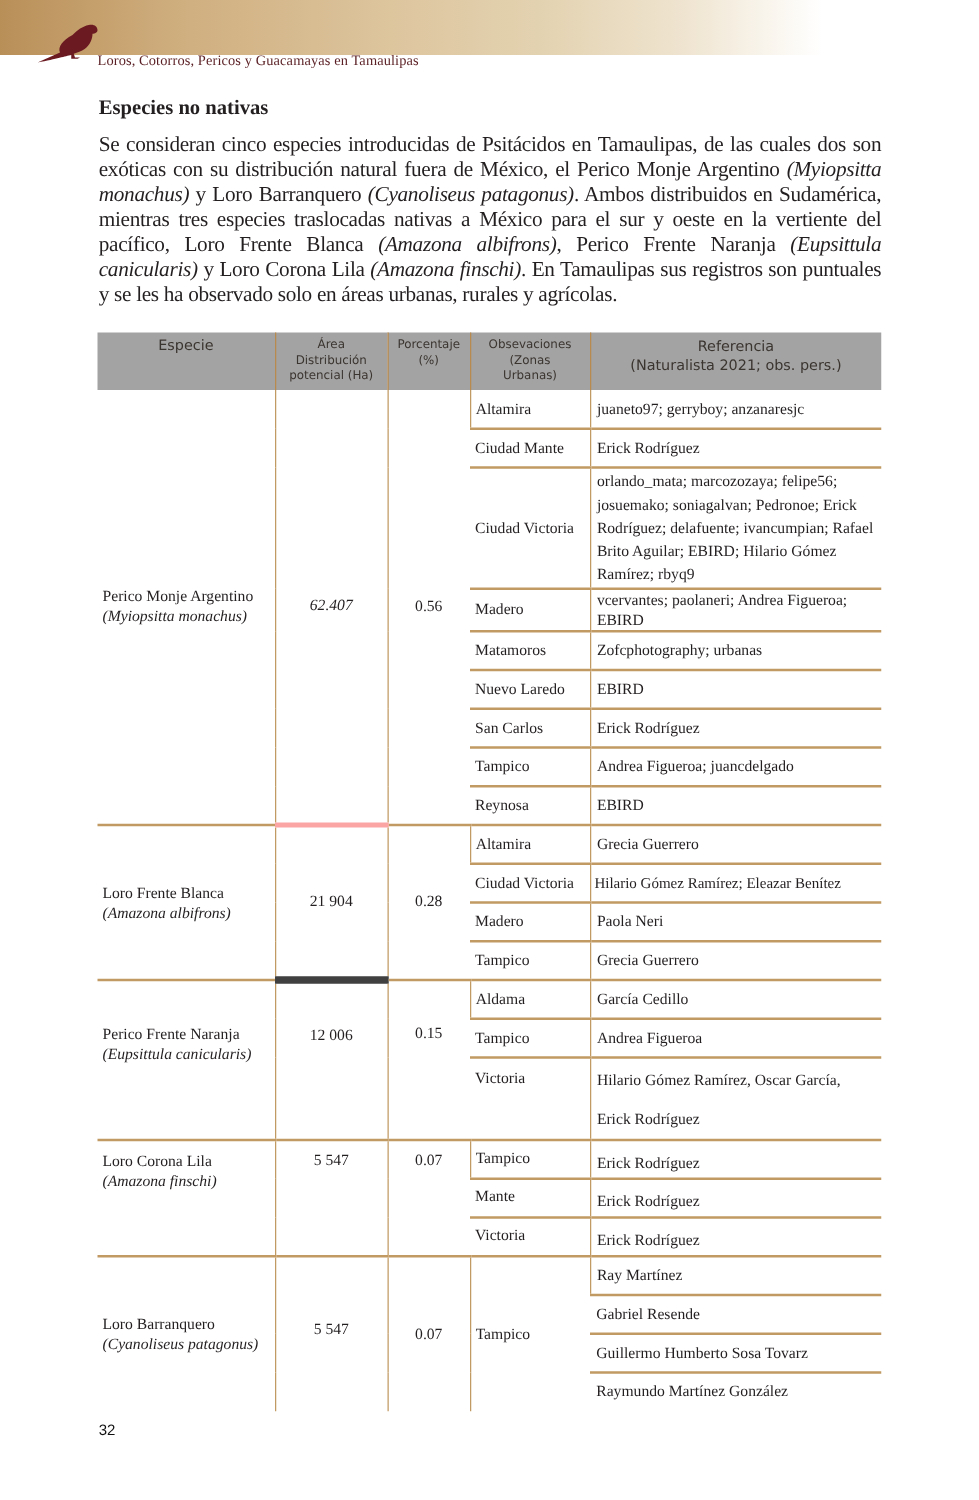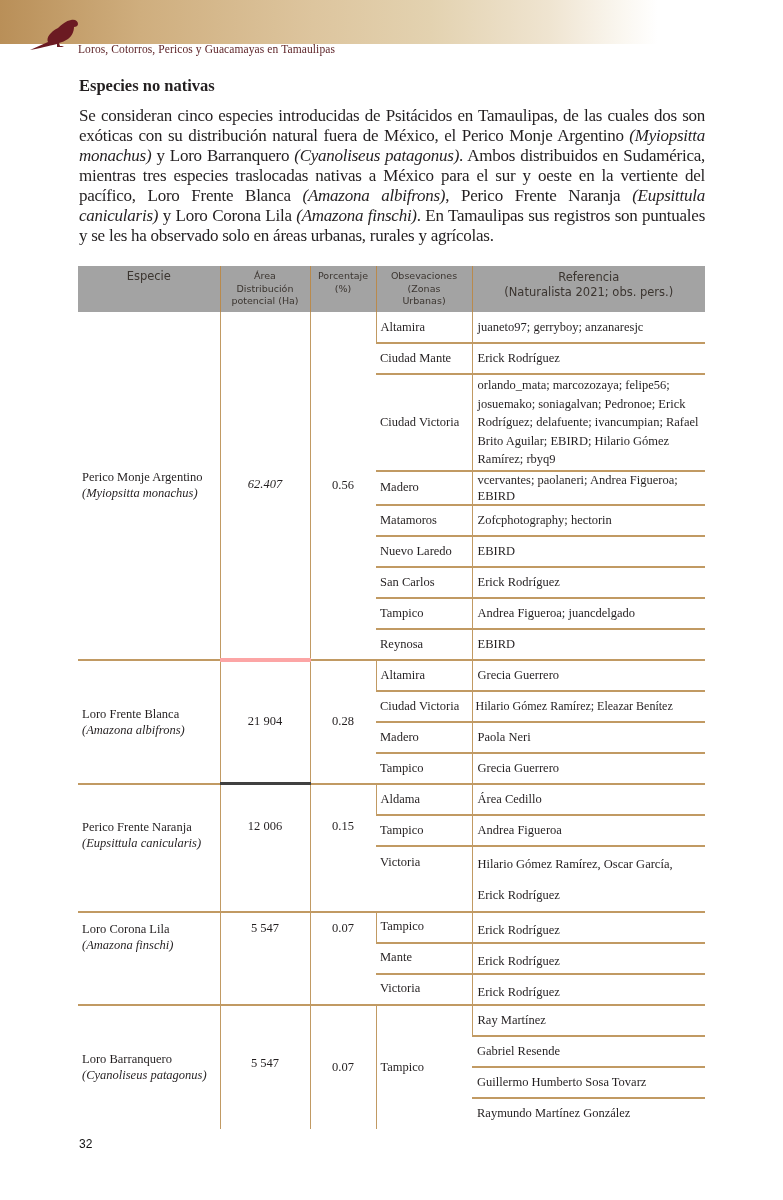--- a/index.html
+++ b/index.html
@@ -127,21 +127,21 @@
     <tr>
       <td class="loc">Ciudad Victoria</td>
       <td class="ref" style="padding-top:1px;padding-bottom:1px;">orlando_mata; marcozozaya; felipe56; josuemako; soniagalvan; Pedronoe; Erick Rodríguez; delafuente; ivancumpian; Rafael Brito Aguilar; EBIRD; Hilario Gómez Ramírez; rbyq9</td>
     </tr>
     <tr>
       <td class="loc">Madero</td>
       <td class="ref" style="line-height:16px;">vcervantes; paolaneri; Andrea Figueroa; EBIRD</td>
     </tr>
     <tr>
       <td class="loc">Matamoros</td>
-      <td class="ref">Zofcphotography; hectorin</td>
+      <td class="ref">Zofcphotography; urbanas</td>
     </tr>
     <tr>
       <td class="loc">Nuevo Laredo</td>
       <td class="ref">EBIRD</td>
     </tr>
     <tr>
       <td class="loc">San Carlos</td>
       <td class="ref">Erick Rodríguez</td>
     </tr>
     <tr>
@@ -151,21 +151,21 @@
     <tr>
       <td class="loc">Reynosa</td>
       <td class="ref">EBIRD</td>
     </tr>
 
     <tr>
       <td class="sp" rowspan="4" style="border-bottom:2px solid #c19a63;">
         <span>Loro Frente Blanca</span>
         <span class="sci">(Amazona albifrons)</span>
       </td>
-      <td class="num" rowspan="4" style="border-bottom:3px solid #404040;">21 904</td>
+      <td class="num" rowspan="4" style="border-bottom:6px solid #404040;">21 904</td>
       <td class="num" rowspan="4" style="border-bottom:2px solid #c19a63;">0.28</td>
       <td class="loc">Altamira</td>
       <td class="ref">Grecia Guerrero</td>
     </tr>
     <tr>
       <td class="loc">Ciudad Victoria</td>
       <td class="ref" style="white-space:nowrap;font-size:12px;padding-left:3px;">Hilario Gómez Ramírez; Eleazar Benítez</td>
     </tr>
     <tr>
       <td class="loc">Madero</td>
@@ -177,21 +177,21 @@
     </tr>
 
     <tr>
       <td class="sp" rowspan="3" style="border-bottom:2px solid #c19a63;vertical-align:top;padding-top:34px;">
         <span>Perico Frente Naranja</span>
         <span class="sci">(Eupsittula canicularis)</span>
       </td>
       <td class="num" rowspan="3" style="border-bottom:2px solid #c19a63;vertical-align:top;padding-top:34px;">12 006</td>
       <td class="num" rowspan="3" style="border-bottom:2px solid #c19a63;vertical-align:top;padding-top:34px;">0.15</td>
       <td class="loc">Aldama</td>
-      <td class="ref">Área Cedillo</td>
+      <td class="ref">García Cedillo</td>
     </tr>
     <tr>
       <td class="loc">Tampico</td>
       <td class="ref">Andrea Figueroa</td>
     </tr>
     <tr>
       <td class="loc" style="vertical-align:top;padding-top:6px;height:62px;">Victoria</td>
       <td class="ref" style="line-height:31px;padding-top:2px;">
         <span style="white-space:nowrap;">Hilario Gómez Ramírez, Oscar García,</span><br>
         <span>Erick Rodríguez</span>

